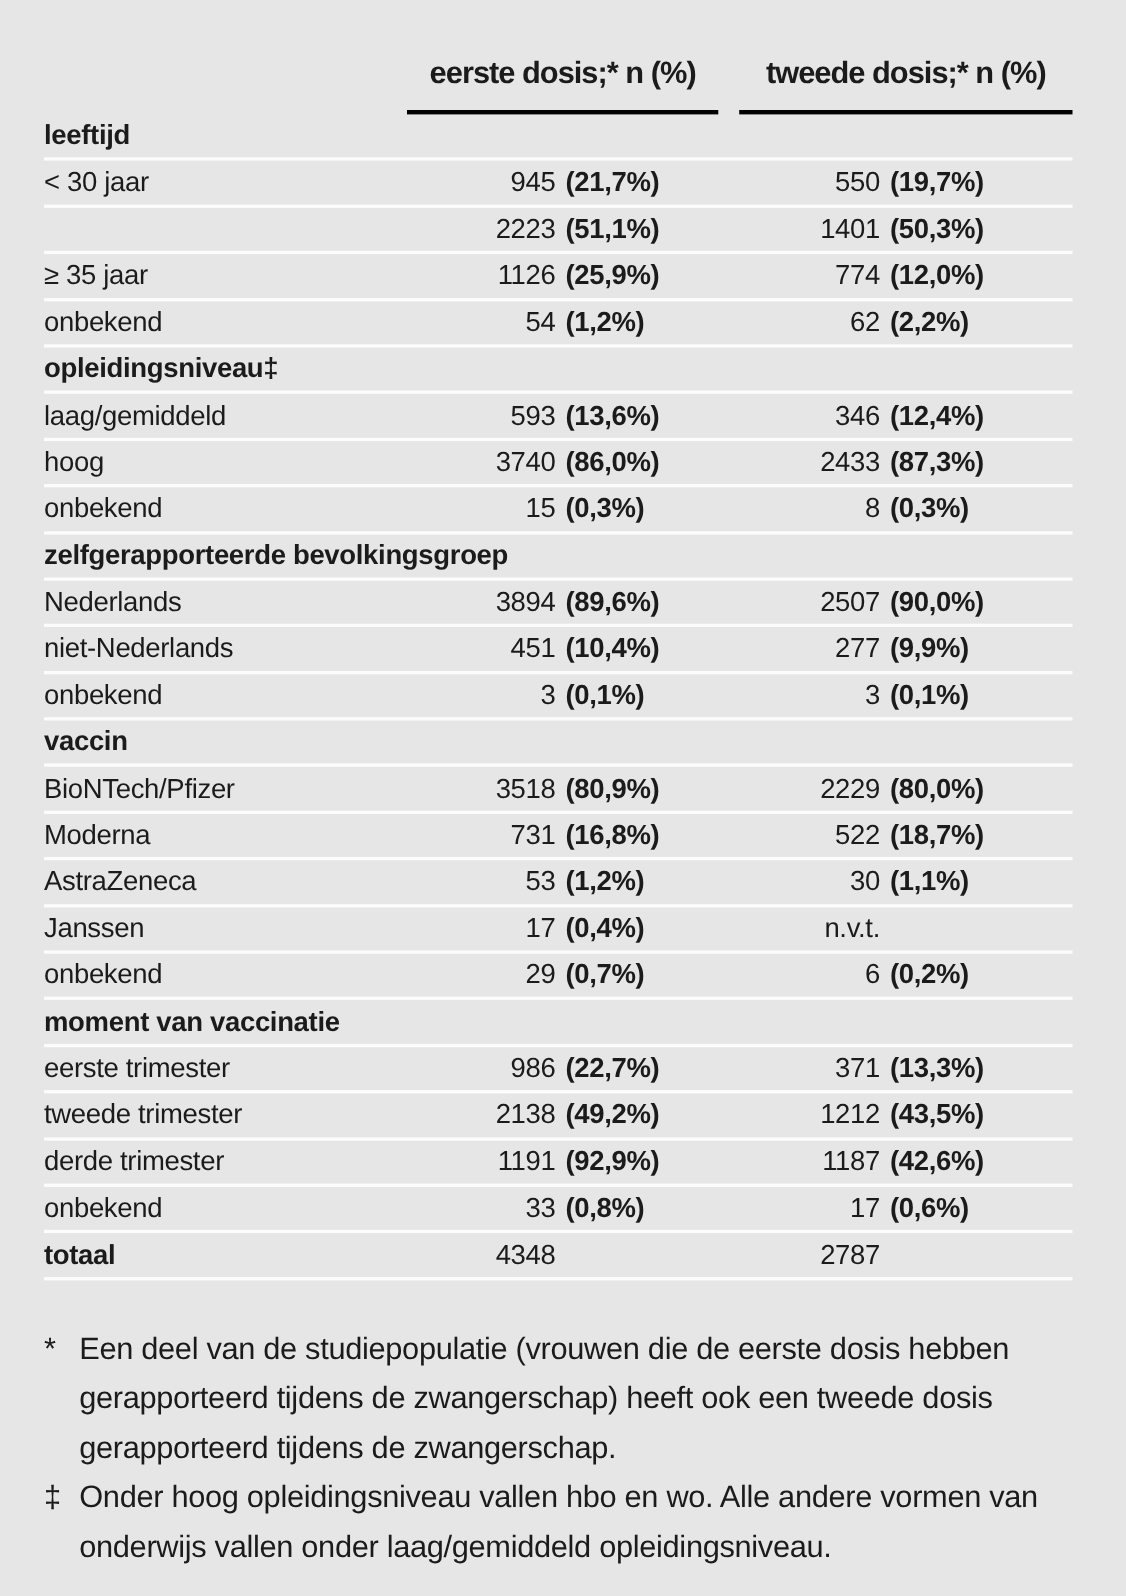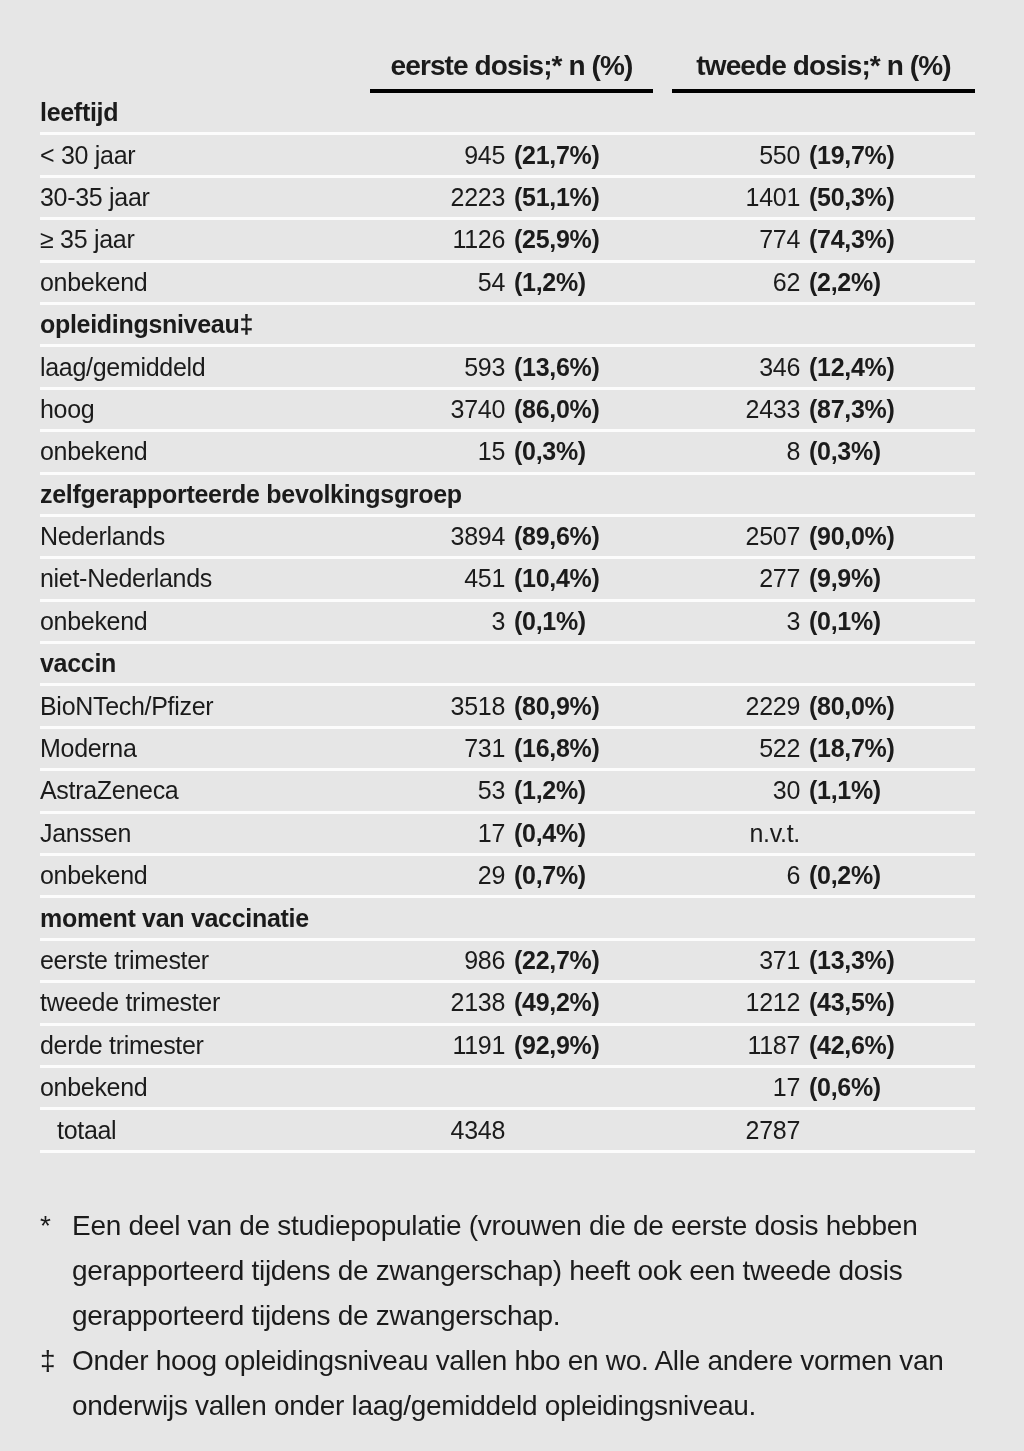--- a/index.html
+++ b/index.html
@@ -20,21 +20,21 @@
   .grid-row {
     display: grid;
     grid-template-columns: 330px 283px 19px 303px;
   }
   .thead .th {
     font-weight: bold;
     font-size: 28px;
     letter-spacing: -0.9px;
     text-align: center;
     padding-top: 10px;
-    padding-bottom: 7px;
+    padding-bottom: 18px;
     border-bottom: 4px solid #000;
     white-space: nowrap;
   }
   .th1 { grid-column: 2; }
   .th2 { grid-column: 4; }
   .row {
     height: 42.4px;
     box-sizing: border-box;
     border-bottom: 3px solid #fcfcfc;
     align-items: center;
@@ -42,21 +42,21 @@
   }
   .row .lbl {
     grid-column: 1;
     white-space: nowrap;
   }
   .section-label {
     grid-column: 1 / -1;
     font-weight: bold;
     white-space: nowrap;
   }
-  .total-row .lbl { font-weight: normal; margin-left: 17px; }
+  .total-row .lbl { font-weight: bold; }
   .cell { display: flex; align-items: center; }
   .c1 { grid-column: 2; }
   .c2 { grid-column: 4; }
   .num { text-align: right; white-space: nowrap; }
   .c1 .num { width: 135px; }
   .c2 .num { width: 128px; }
   .pct { margin-left: 9px; white-space: nowrap; font-weight: bold; }
   .footnotes {
     position: absolute;
     left: 40px; top: 1203px;
@@ -89,39 +89,38 @@
         <div class="cell c1">
           <span class="num">945</span>
           <span class="pct">(21,7%)</span>
         </div>
         <div class="cell c2">
           <span class="num">550</span>
           <span class="pct">(19,7%)</span>
         </div>
       </div>
       <div class="grid-row row">
-        <div class="lbl">30-35 jaar</div>
         <div class="cell c1">
           <span class="num">2223</span>
           <span class="pct">(51,1%)</span>
         </div>
         <div class="cell c2">
           <span class="num">1401</span>
           <span class="pct">(50,3%)</span>
         </div>
       </div>
       <div class="grid-row row">
         <div class="lbl">≥ 35 jaar</div>
         <div class="cell c1">
           <span class="num">1126</span>
           <span class="pct">(25,9%)</span>
         </div>
         <div class="cell c2">
           <span class="num">774</span>
-          <span class="pct">(74,3%)</span>
+          <span class="pct">(12,0%)</span>
         </div>
       </div>
       <div class="grid-row row">
         <div class="lbl">onbekend</div>
         <div class="cell c1">
           <span class="num">54</span>
           <span class="pct">(1,2%)</span>
         </div>
         <div class="cell c2">
           <span class="num">62</span>
@@ -288,20 +287,24 @@
           <span class="num">1191</span>
           <span class="pct">(92,9%)</span>
         </div>
         <div class="cell c2">
           <span class="num">1187</span>
           <span class="pct">(42,6%)</span>
         </div>
       </div>
       <div class="grid-row row">
         <div class="lbl">onbekend</div>
+        <div class="cell c1">
+          <span class="num">33</span>
+          <span class="pct">(0,8%)</span>
+        </div>
         <div class="cell c2">
           <span class="num">17</span>
           <span class="pct">(0,6%)</span>
         </div>
       </div>
       <div class="grid-row row total-row">
         <div class="lbl">totaal</div>
         <div class="cell c1">
           <span class="num">4348</span>
         </div>

